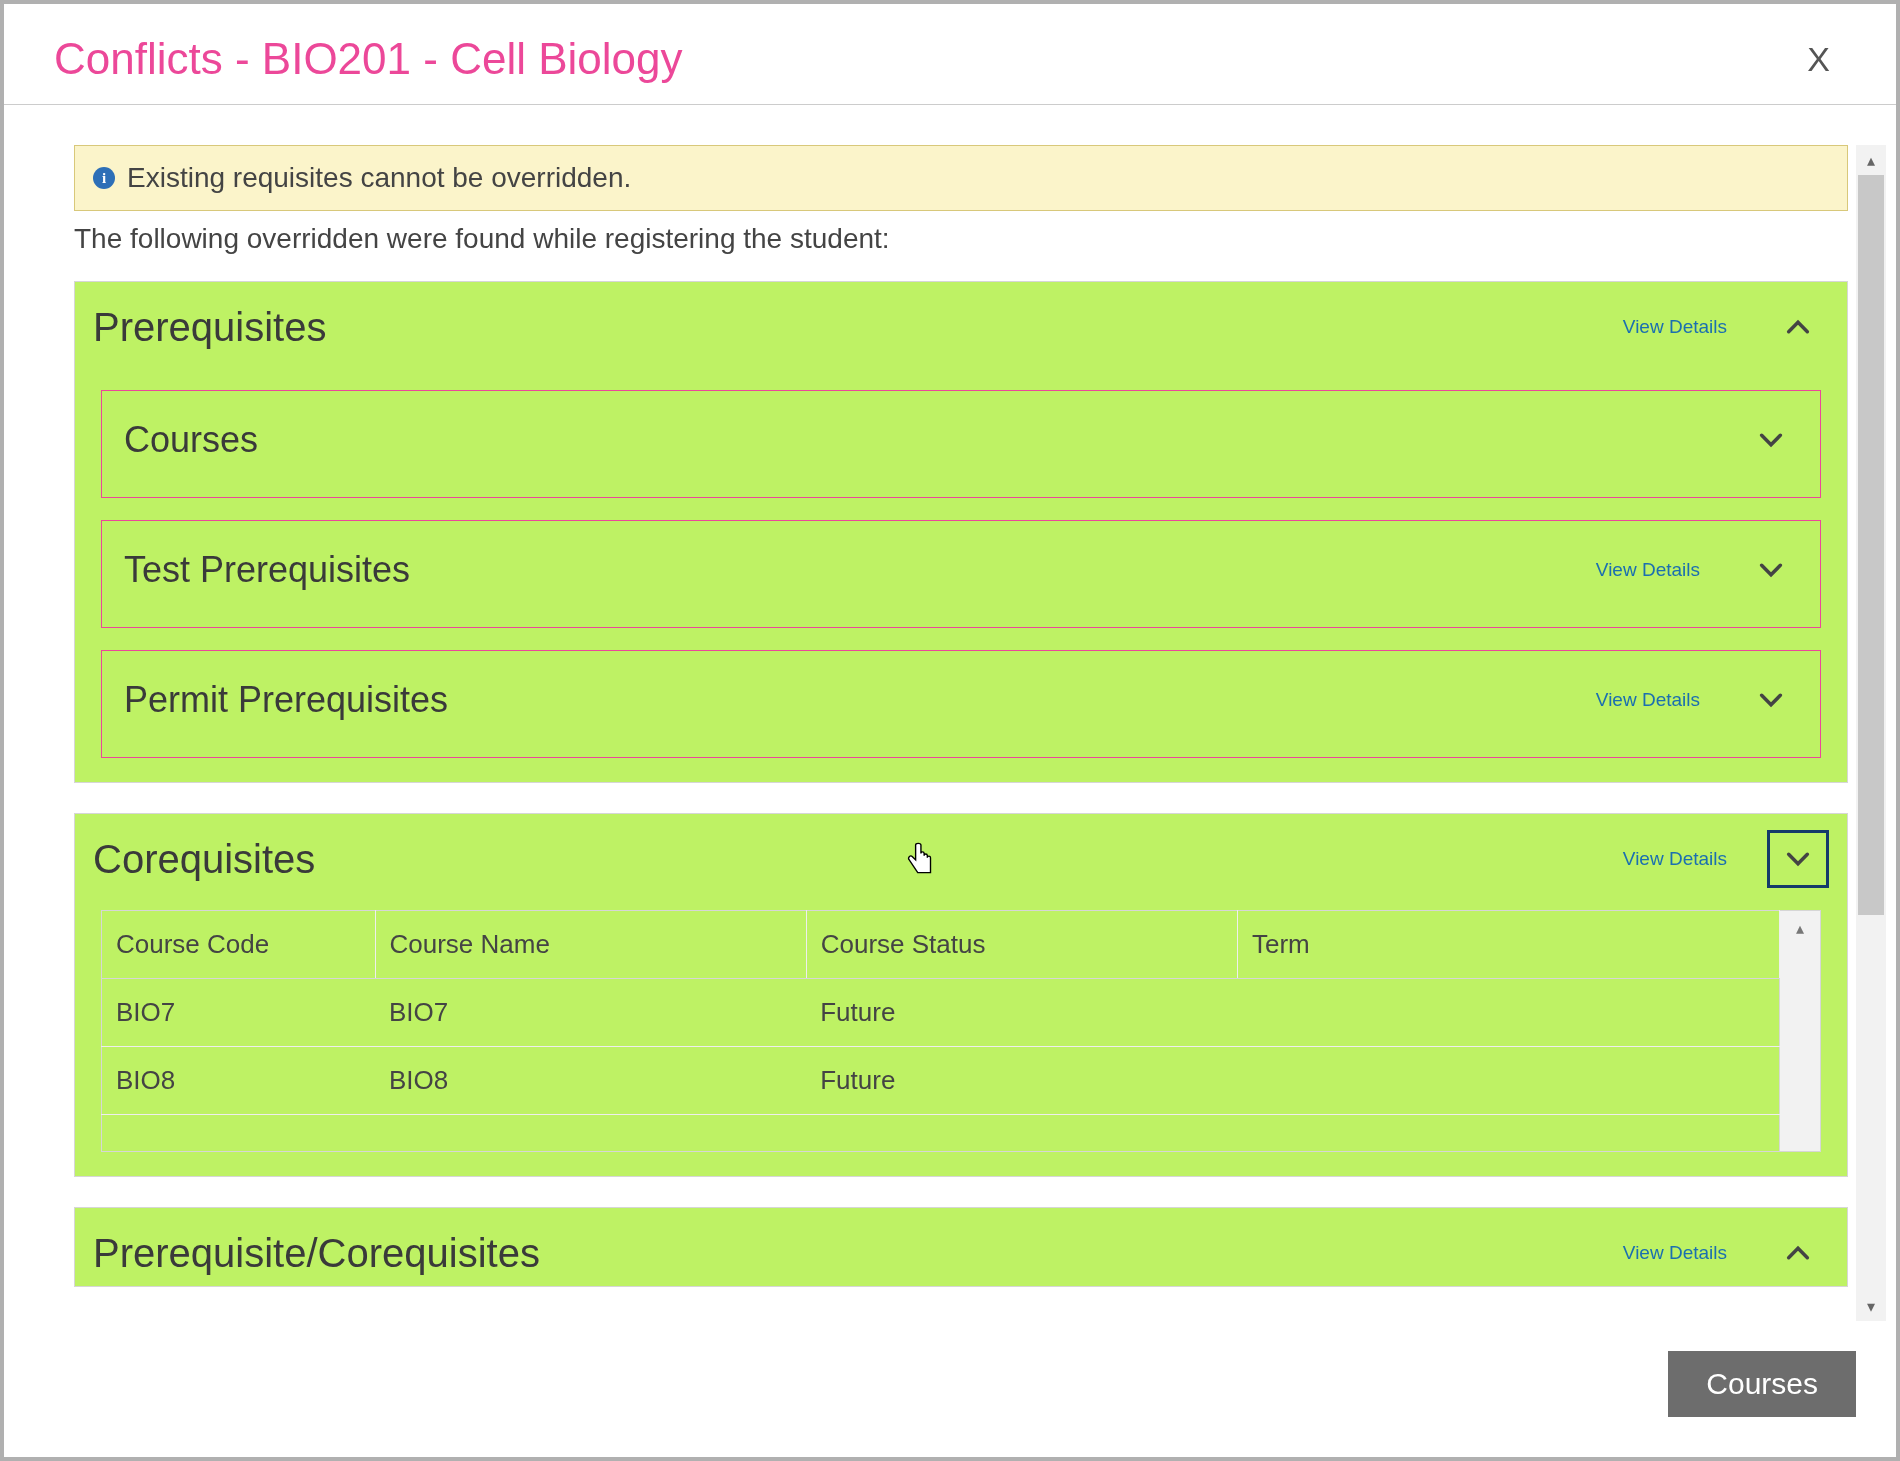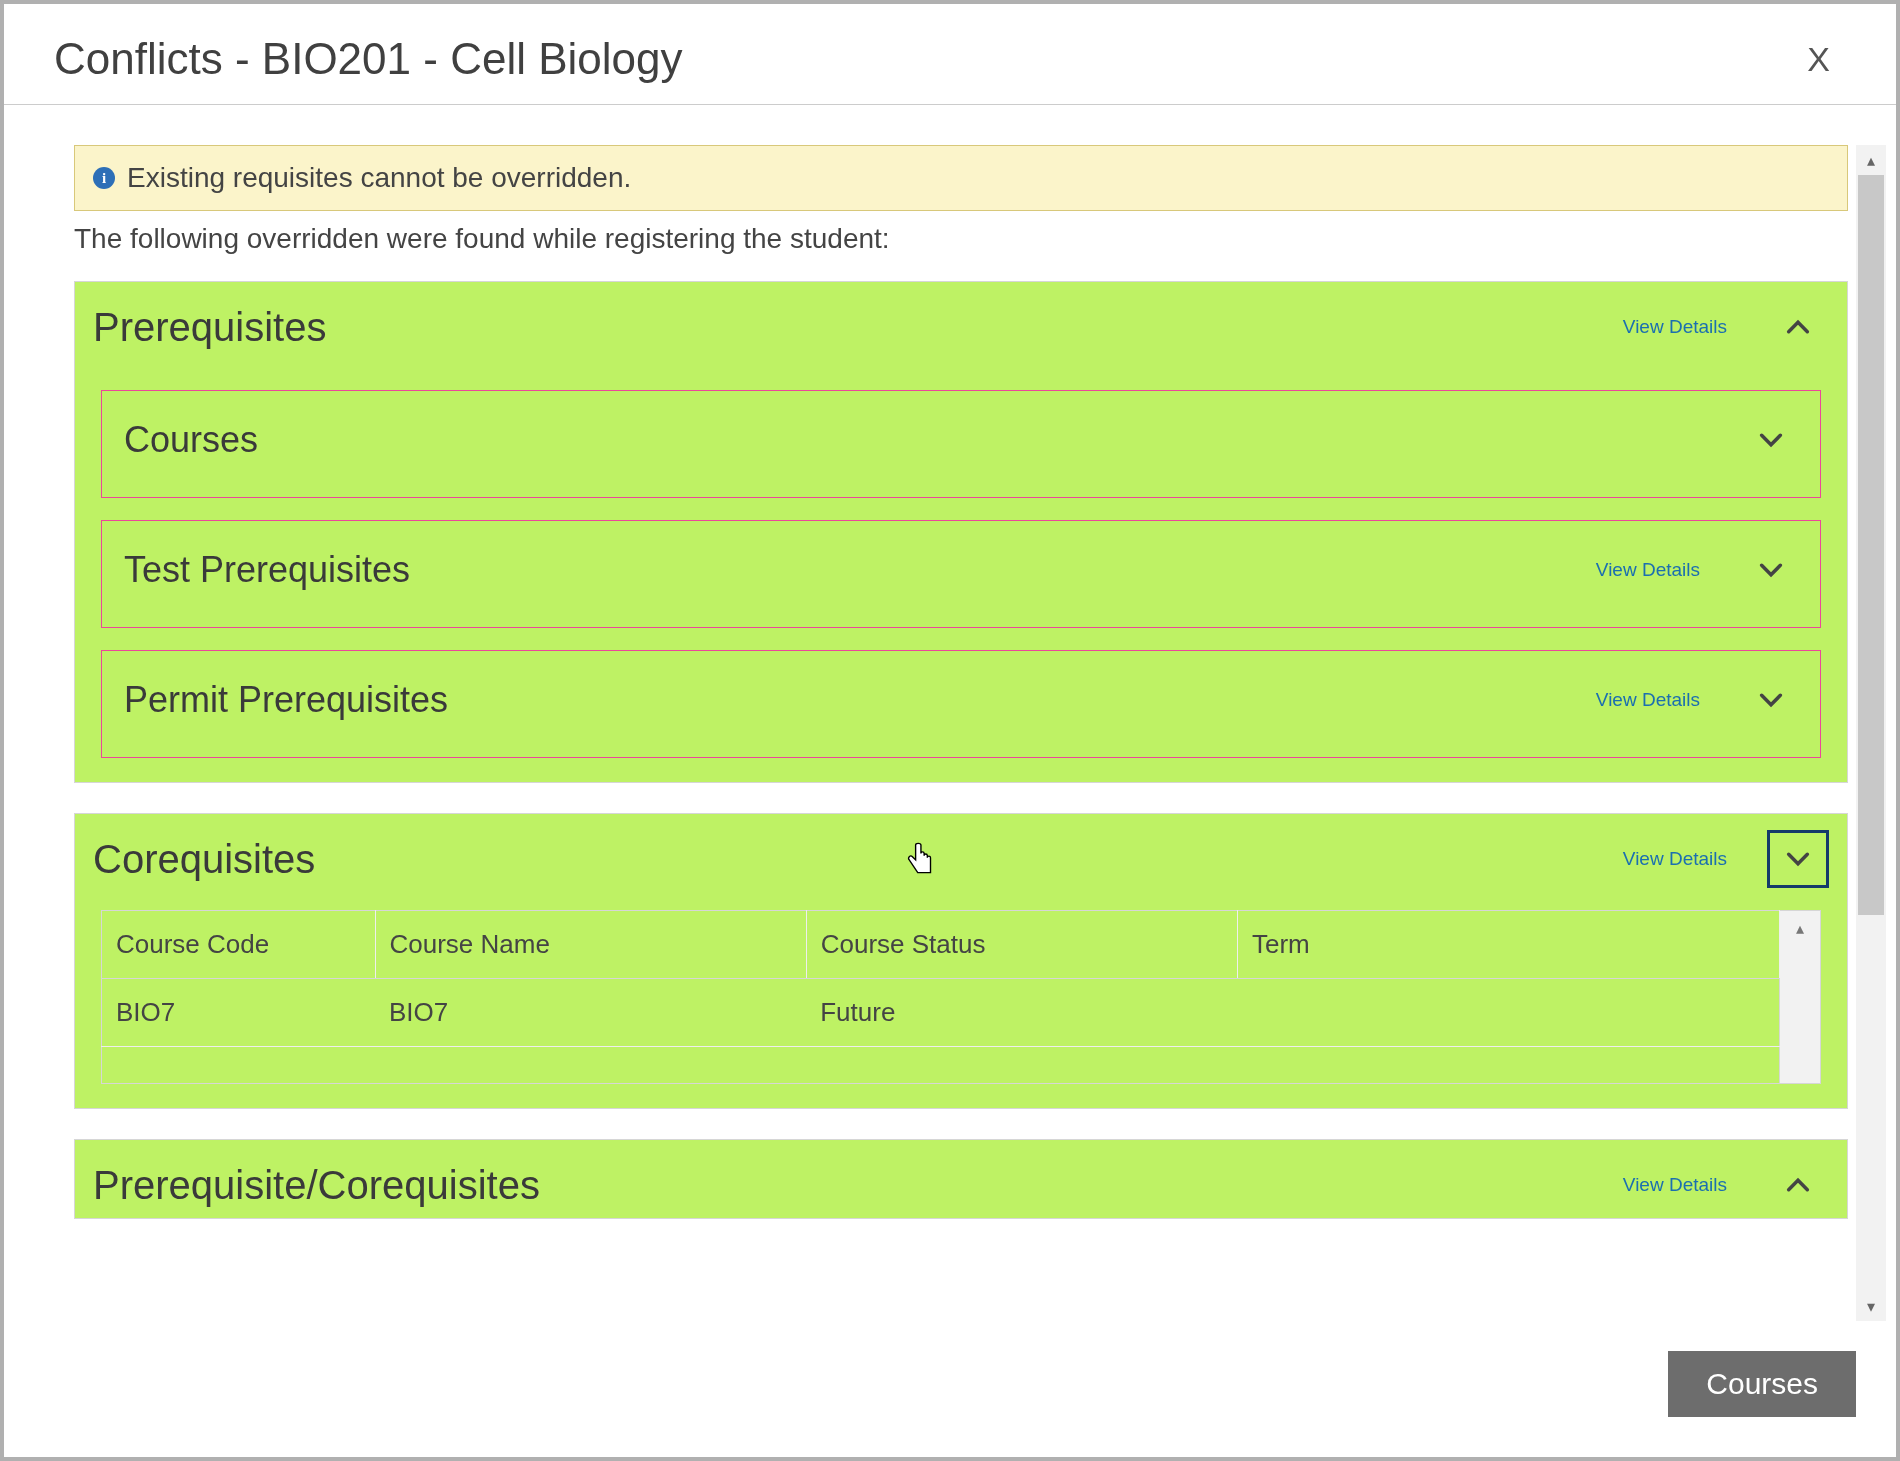--- a/index.html
+++ b/index.html
@@ -24,21 +24,21 @@
   border-bottom: 1px solid #ccc;
   display: flex;
   justify-content: space-between;
   align-items: center;
   margin: 0 0 0 0;
 }
 
 .dialog-title {
   font-size: 44px;
   font-weight: 400;
-  color: #404040;
+  color: #ec4899;
 }
 
 .close-x {
   font-size: 34px;
   color: #555;
   cursor: pointer;
   font-family: Arial, sans-serif;
   padding-right: 16px;
 }
 
@@ -300,20 +300,26 @@
                 </tr>
               </thead>
               <tbody>
                 <tr>
                   <td>BIO7</td>
                   <td>BIO7</td>
                   <td>Future</td>
                   <td></td>
                 </tr>
                 <tr>
+                  <td>BIO8</td>
+                  <td>BIO8</td>
+                  <td>Future</td>
+                  <td></td>
+                </tr>
+                <tr>
                       <td colspan="4" style="height:18px;"></td>
                     </tr>
               </tbody>
             </table>
             <div class="grid-scrollbar">
               <div class="arrow-btn">▴</div>
               <div class="rest"></div>
             </div>
             </div>
           </div>

